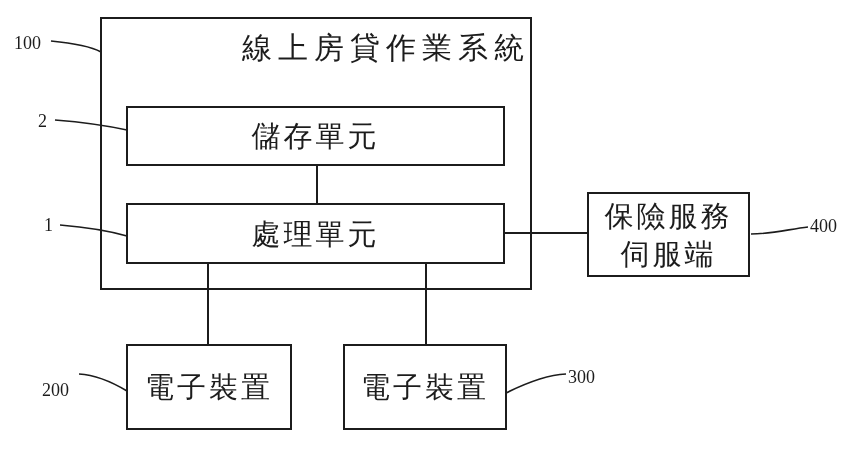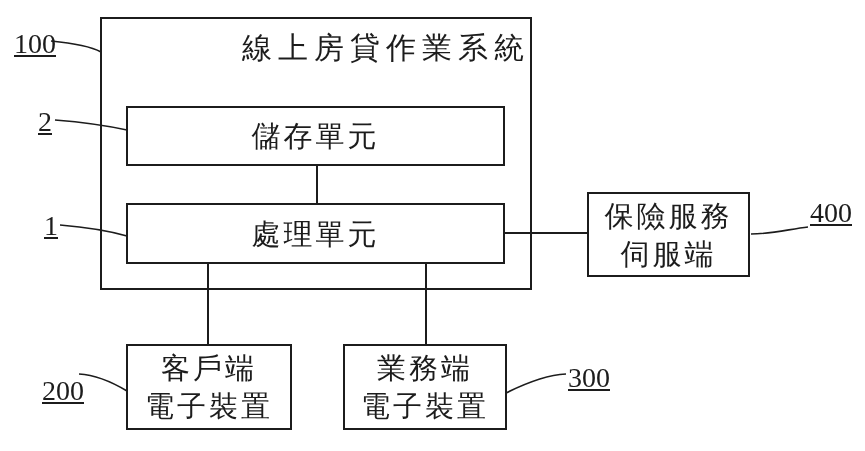--- a/index.html
+++ b/index.html
@@ -59,24 +59,23 @@
     left: 0;
     width: 100%;
     text-align: right;
     font-size: 30px;
     letter-spacing: 6px;
     line-height: 34px;
     white-space: nowrap;
   }
   .ref {
     position: absolute;
-    font-size: 28px;
+    font-size: 18px;
     line-height: 23px;
     white-space: nowrap;
-    text-decoration: underline;
   }
 </style>
 </head>
 <body>
 
 <div class="canvas">
 
   <svg class="wires" viewBox="0 0 865 451">
     <line x1="317" y1="157" x2="317" y2="204"></line>
     <line x1="504" y1="233" x2="588" y2="233"></line>
@@ -101,29 +100,27 @@
   <div class="box" style="left:587px; top:192px; width:163px; height:85px;">
     <div class="cjk">保險服務</div>
     <div class="cjk">伺服端</div>
   </div>
 
   <div class="box" style="left:126px; top:203px; width:379px; height:61px;">
     <div class="cjk">處理單元</div>
   </div>
 
   <div class="box" style="left:126px; top:344px; width:166px; height:86px;">
-    <div class="cjk">客戶端</div>
     <div class="cjk">電子裝置</div>
   </div>
 
   <div class="box" style="left:343px; top:344px; width:164px; height:86px;">
-    <div class="cjk">業務端</div>
     <div class="cjk">電子裝置</div>
   </div>
 
   <div class="ref" style="left:14px; top:32px;">100</div>
   <div class="ref" style="left:38px; top:110px;">2</div>
   <div class="ref" style="left:44px; top:214px;">1</div>
   <div class="ref" style="left:42px; top:379px;">200</div>
   <div class="ref" style="left:568px; top:366px;">300</div>
-  <div class="ref" style="left:810px; top:201px;">400</div>
+  <div class="ref" style="left:810px; top:215px;">400</div>
 
 </div>
 
 </body></html>

